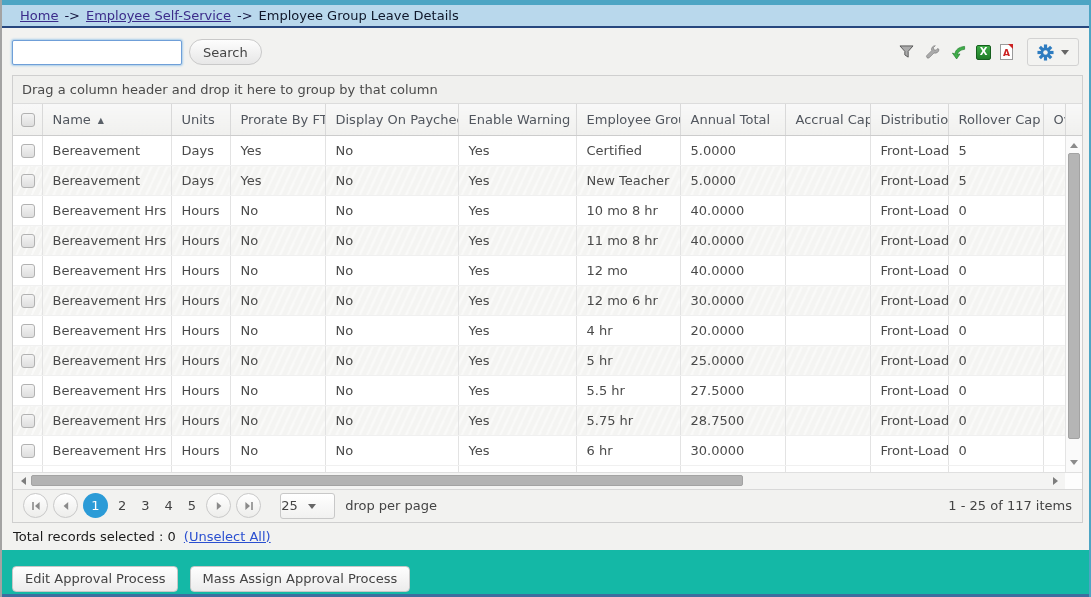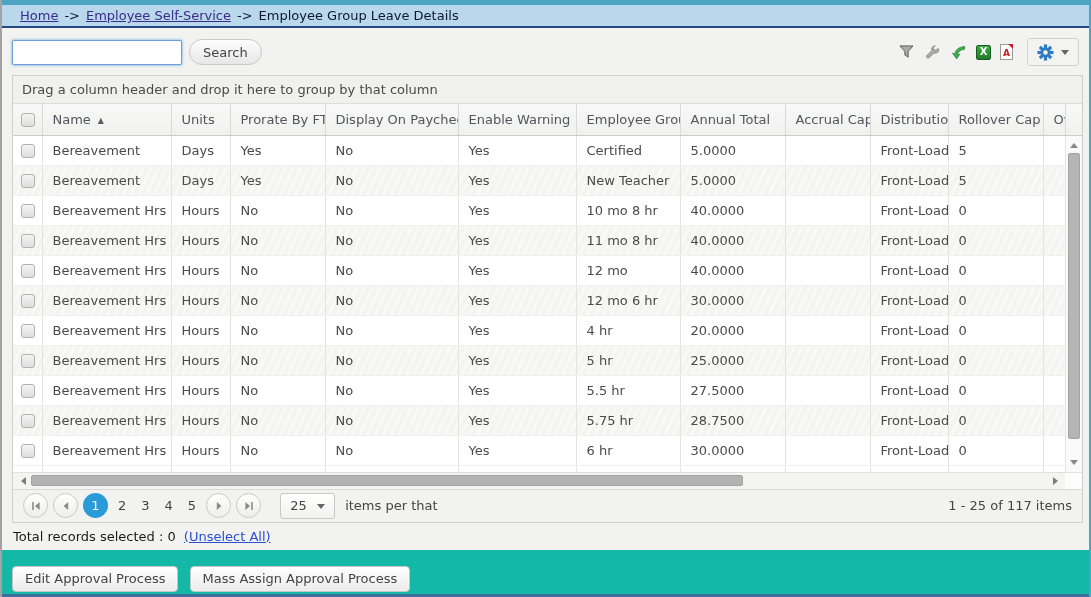--- a/index.html
+++ b/index.html
@@ -54,21 +54,21 @@
   .hscroll .arrow.left{left:0}
   .hscroll .arrow.right{right:0}
   .hthumb{position:absolute;left:18px;top:2px;width:712px;height:11px;background:#b3b3b3;border:1px solid #a3a3a3;border-radius:2px;cursor:pointer}
   .scroll-corner{width:17px;height:16px;background:#fdfdfd}
 
   .pager{height:33px;border-top:1px solid #d8d8d8;background:#f2f2f0;display:flex;align-items:center;padding:0 10px}
   .circle-btn{width:25px;height:25px;border-radius:50%;border:1px solid #c9c9c9;background:linear-gradient(#fff,#ededeb);display:inline-flex;align-items:center;justify-content:center;margin-right:5px;cursor:pointer;flex:none}
   .pager-pages{display:inline-flex;align-items:center}
   .page-btn.active{width:25px;height:25px;border-radius:50%;background:#2b9bd7;color:#fff;display:inline-flex;align-items:center;justify-content:center;margin-right:5px;cursor:pointer;flex:none}
   .page-link{color:#424242;margin:0 10px 0 5px;cursor:pointer}
-  .size-dd{width:55px;height:26px;border:1px solid #c8c8c8;border-radius:3px;background:linear-gradient(#fff,#f1f1f0);display:inline-flex;align-items:center;padding-left:9px;gap:10px;margin-left:14px;cursor:pointer}
+  .size-dd{width:55px;height:26px;border:1px solid #c8c8c8;border-radius:3px;background:linear-gradient(#fff,#f1f1f0);display:inline-flex;align-items:center;gap:10px;margin-left:14px;cursor:pointer}
   .ipp-label{margin-left:10px;color:#444}
   .range-label{margin-left:auto;color:#444}
 
   .total-row{padding:6px 0 0 1px;color:#1a1a1a}
   .total-row a{color:#2a4fd0;text-decoration:underline;cursor:pointer;margin-left:4px}
   .bottom-section{flex:1;background:#14b8a6;padding:16px 0 0 10px}
   .action-btn{height:26px;padding:0 12px;margin-right:7px;font:13px "DejaVu Sans",sans-serif;color:#444;background:linear-gradient(#fefefe,#ececec);border:1px solid #c7c7c7;border-radius:4px;cursor:pointer}
   .bottombar{height:3px;background:#3c6e9f;flex:none}
 </style>
 </head>
@@ -409,21 +409,21 @@
         <span class="circle-btn">
           <svg width="10" height="10" viewBox="0 0 10 10">
               <rect x="7.2" y="1" width="1.6" height="8" fill="#8a8a8a"></rect>
               <path d="M1.4 1 6 5 1.4 9z" fill="#8a8a8a"></path>
             </svg>
         </span>
         <span class="size-dd">
           <span>25</span>
           <span class="caret"></span>
         </span>
-        <span class="ipp-label">items per that</span>
+        <span class="ipp-label">drop per page</span>
         <span class="range-label">1 - 25 of 117 items</span>
       </div>
     </div>
 
     <div class="total-row">
       <span>Total records selected : 0</span>
       <a>(Unselect All)</a>
     </div>
   </div>
 

